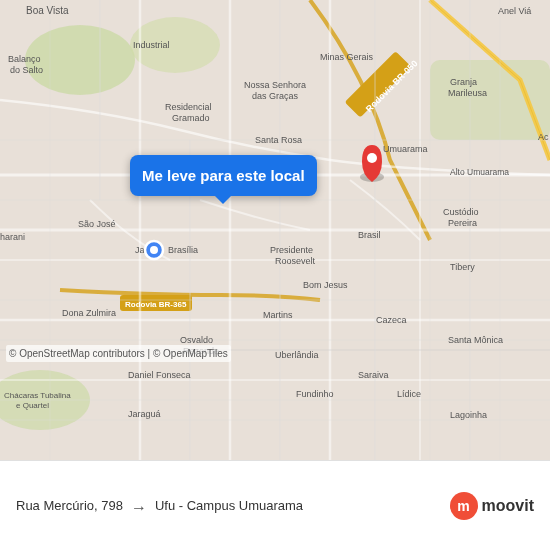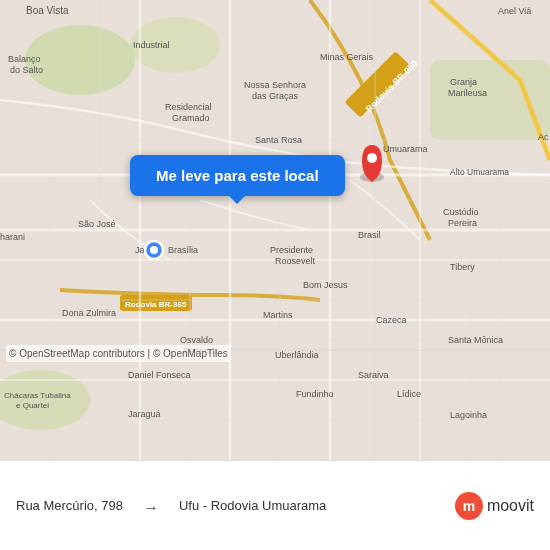--- a/index.html
+++ b/index.html
@@ -25,21 +25,21 @@
       height: 100%;
     }
 
     
     #tooltip {
       position: absolute;
       top: 155px;
       left: 130px;
       background: #1a73e8;
       color: white;
-      padding: 12px 26px;
+      padding: 12px 12px;
       border-radius: 8px;
       font-size: 15px;
       font-weight: bold;
       white-space: nowrap;
       cursor: pointer;
       box-shadow: 0 2px 8px rgba(0,0,0,0.3);
       z-index: 10;
     }
     #tooltip::after {
       content: '';
@@ -61,21 +61,21 @@
       align-items: center;
       padding: 0 16px;
       gap: 10px;
       border-top: 1px solid #e0e0e0;
     }
 
     #route-info {
       display: flex;
       align-items: center;
       flex: 1;
-      gap: 20px;
+      gap: 8px;
     }
 
     #origin-text {
       font-size: 13px;
       color: #333;
       font-weight: 500;
     }
 
     #arrow-icon {
       color: #555;
@@ -103,21 +103,21 @@
       display: flex;
       align-items: center;
       justify-content: center;
       color: white;
       font-size: 14px;
       font-weight: bold;
     }
 
     #moovit-text {
       font-size: 16px;
-      font-weight: normal;
+      font-weight: bold;
       color: #333;
     }
 
     #copyright {
       position: absolute;
       bottom: 98px;
       left: 6px;
       font-size: 10px;
       color: #555;
       background: rgba(255,255,255,0.7);
@@ -241,19 +241,19 @@
   <div id="tooltip">Me leve para este local</div>
 
   
   <div id="copyright">© OpenStreetMap contributors | © OpenMapTiles</div>
 </div>
 
 <div id="bottom-bar">
   <div id="route-info">
     <span id="origin-text">Rua Mercúrio, 798</span>
     <span id="arrow-icon">→</span>
-    <span id="destination-text">Ufu - Rodovia Umuarama</span>
+    <span id="destination-text">Ufu - Campus Umuarama</span>
   </div>
   <div id="moovit-logo">
     <div id="moovit-icon">m</div>
     <span id="moovit-text">moovit</span>
   </div>
 </div>
 
 </body></html>

